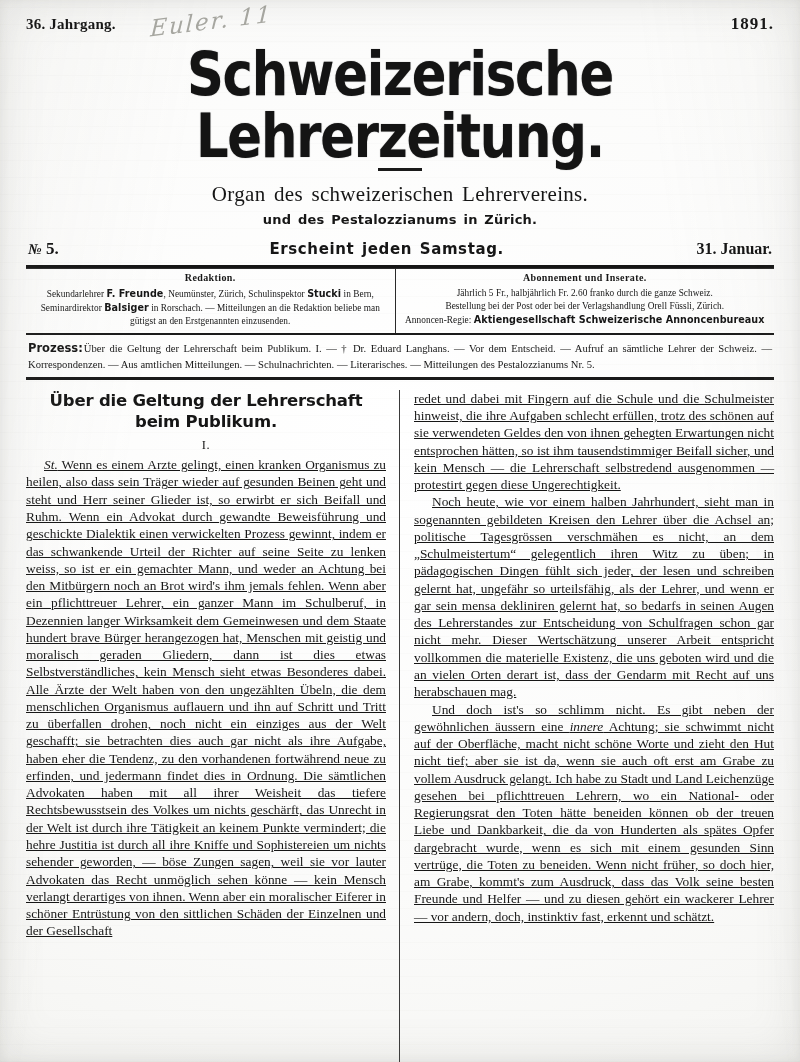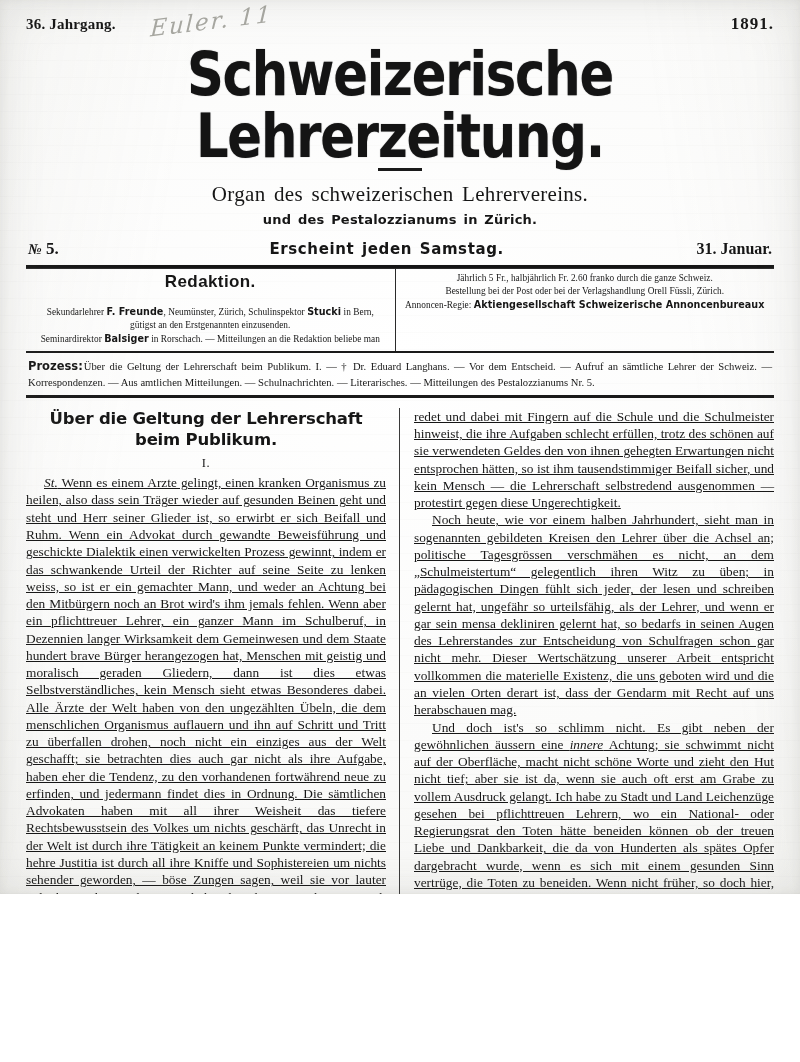--- a/index.html
+++ b/index.html
@@ -7,21 +7,21 @@
     padding: 0;
     background: #ffffff;
   }
   body {
     font-family: "Liberation Serif", "DejaVu Serif", serif;
     color: #161616;
   }
   #page {
     position: relative;
     width: 800px;
-    height: 894px;
+    height: 1062px;
     margin: 0 auto;
     overflow: hidden;
     background:
       radial-gradient(ellipse 120% 80% at 50% 40%, #ffffff 0%, #fbfbfa 55%, #f2f2ef 100%);
   }
   
   #paper-texture {
     position: absolute;
     inset: 0;
     pointer-events: none;
@@ -141,25 +141,25 @@
     margin: 0 26px;
     border-bottom: 2px solid #1a1a1a;
   }
   .info-col {
     flex: 1 1 0;
     padding: 3px 4px 4px 4px;
     text-align: center;
   }
   .info-col.left { border-right: 1px solid #2a2a2a; flex: 0 0 48.2%; }
   .info-head {
-    font-family: Liberation Sans, sans-serif;
-    font-weight: bold;
-    font-size: 17px;
+    font-family: Liberation Serif, serif;
+    font-weight: bold;
+    font-size: 10px;
     letter-spacing: .4px;
-    margin-bottom: 13px;
+    margin-bottom: 4px;
   }
   .info-line {
     font-size: 9.3px;
     line-height: 1.42;
     letter-spacing: .05px;
     white-space: nowrap;
   }
   .b { font-family: "DejaVu Sans", "Liberation Sans", sans-serif; font-weight: bold; font-size: 9.6px; }
 
   
@@ -253,25 +253,26 @@
   </div>
 
   <div class="rule-thick"></div>
   <div class="rule-thin"></div>
 
   <div class="info-box">
 
     <div class="info-col left">
       <div class="info-head">Redaktion.</div>
       <div class="info-line"><span>Sekundarlehrer </span><span class="b">F. Freunde</span><span>, Neumünster, Zürich, Schulinspektor </span><span class="b">Stucki</span><span> in Bern,</span></div>
+      <div class="info-line"><span>Seminardirektor </span><span class="b">Balsiger</span><span> in Rorschach. — Mitteilungen an die Redaktion beliebe man</span></div>
       <div class="info-line">gütigst an den Erstgenannten einzusenden.</div>
-      <div class="info-line"><span>Seminardirektor </span><span class="b">Balsiger</span><span> in Rorschach. — Mitteilungen an die Redaktion beliebe man</span></div>
     </div>
 
     <div class="info-col right">
+      <div class="info-head">Abonnement und Inserate.</div>
       <div class="info-line">Jährlich 5 Fr., halbjährlich Fr. 2.60 franko durch die ganze Schweiz.</div>
       <div class="info-line">Bestellung bei der Post oder bei der Verlagshandlung Orell Füssli, Zürich.</div>
       <div class="info-line"><span>Annoncen-Regie: </span><span class="b">Aktiengesellschaft Schweizerische Annoncenbureaux</span></div>
     </div>
   </div>
 
   <div class="inhalt">
     <span class="label">Prozess:</span><span>Über die Geltung der Lehrerschaft beim Publikum. I. — † Dr. Eduard Langhans. — Vor dem Entscheid. — Aufruf an sämtliche Lehrer der Schweiz. — Korrespondenzen. — Aus amtlichen Mitteilungen. — Schulnachrichten. — Literarisches. — Mitteilungen des Pestalozzianums Nr. 5.</span>
   </div>
 

